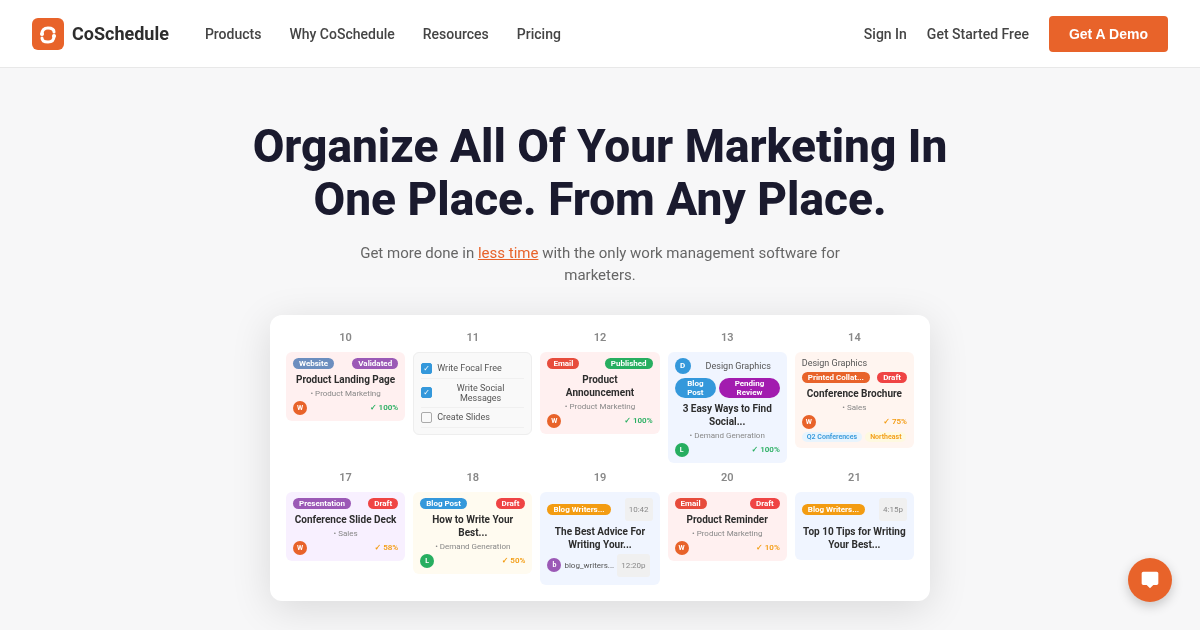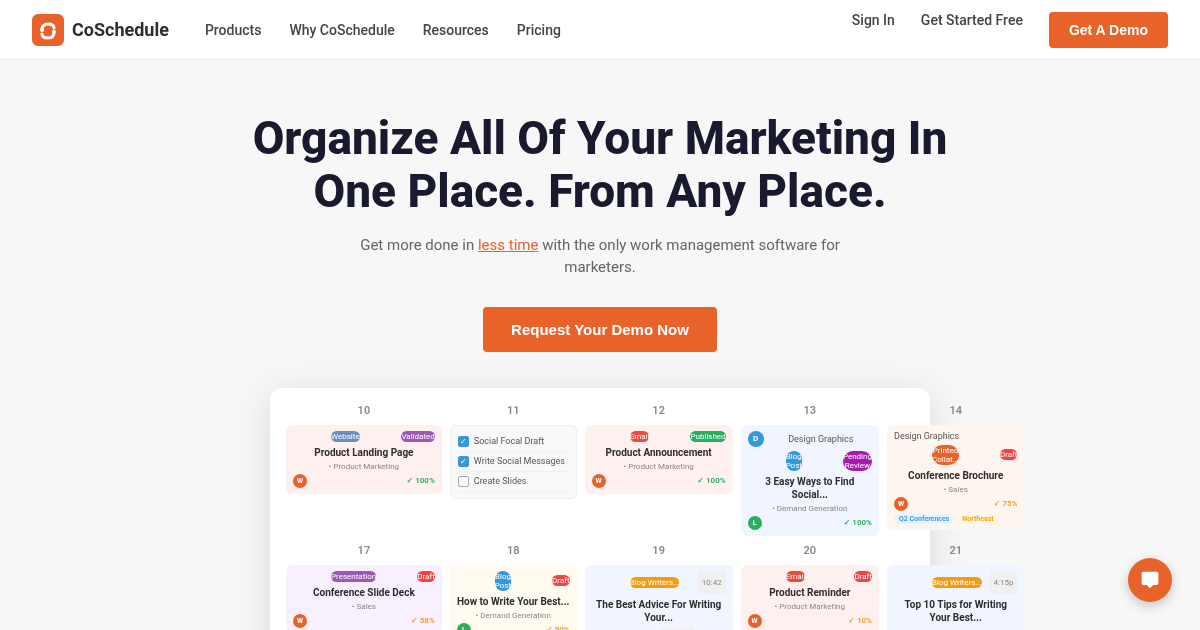--- a/index.html
+++ b/index.html
@@ -7,21 +7,21 @@
       font-family: -apple-system, BlinkMacSystemFont, 'Segoe UI', Roboto, sans-serif;
       background: #f7f7f8;
       width: 1200px;
       height: 630px;
       overflow: hidden;
     }
 
     
     nav {
       background: #fff;
-      height: 60px;
+      height: 68px;
       display: flex;
       align-items: center;
       padding: 4px 32px;
       border-bottom: 1px solid #e8e8e8;
       position: relative;
       z-index: 10;
     }
     .nav-logo {
       display: flex;
       align-items: center;
@@ -43,21 +43,22 @@
       flex: 1;
     }
     .nav-link {
       font-size: 14px;
       color: #444;
       cursor: pointer;
       font-weight: 500;
     }
     .nav-right {
       display: flex;
-      gap: 26px;
+      align-items: center;
+      gap: 20px;
     }
     .nav-signin {
       font-size: 14px;
       color: #444;
       cursor: pointer;
       font-weight: 500;
     }
     .nav-started {
       font-size: 14px;
       color: #444;
@@ -146,25 +147,24 @@
     }
     .cal-card-header {
       display: flex;
       align-items: center;
       justify-content: space-between;
       margin-bottom: 4px;
       gap: 3px;
     }
     .cal-badge {
       border-radius: 10px;
-      padding: 1px 0;
+      padding: 1px 6px;
       font-size: 8px;
-      font-weight: 400;
+      font-weight: 700;
       color: #fff;
-      margin-left: 38px;
     }
     .badge-website { background: #6c8ebf; }
     .badge-validated { background: #9b59b6; }
     .badge-email { background: #e74c3c; }
     .badge-published { background: #27ae60; }
     .badge-blog { background: #3498db; }
     .badge-pending { background: #f39c12; }
     .badge-printed { background: #e8632a; }
     .badge-draft { background: #ef4444; }
     .badge-presentation { background: #9b59b6; }
@@ -296,21 +296,20 @@
 </nav>
 
 <div class="hero">
   <h1 class="hero-title">
     <span>Organize All Of Your Marketing In</span><br>
     <span>One Place. From Any Place.</span>
   </h1>
   <p class="hero-subtitle">
     Get more done in <em>less time</em> with the only work management software for marketers.
   </p>
-  <button class="hero-cta">Request Your Demo Now</button>
 
   <div class="calendar-wrapper">
 
     <div class="cal-col">
       <div class="cal-day-num">10</div>
       <div class="cal-card pink-bg">
         <div class="cal-card-header">
           <span class="cal-badge badge-website">Website</span>
           <span class="cal-badge badge-validated">Validated</span>
         </div>
@@ -321,21 +320,21 @@
           <span class="cal-percent">✓ 100%</span>
         </div>
       </div>
     </div>
 
     <div class="cal-col">
       <div class="cal-day-num">11</div>
       <div class="cal-card white-bg">
         <div class="checkbox-row">
           <span class="checkbox checked">✓</span>
-          <span>Social Focal Draft</span>
+          <span>Write Focal Free</span>
         </div>
         <div class="checkbox-row">
           <span class="checkbox checked">✓</span>
           <span>Write Social Messages</span>
         </div>
         <div class="checkbox-row">
           <span class="checkbox"></span>
           <span>Create Slides</span>
         </div>
       </div>

